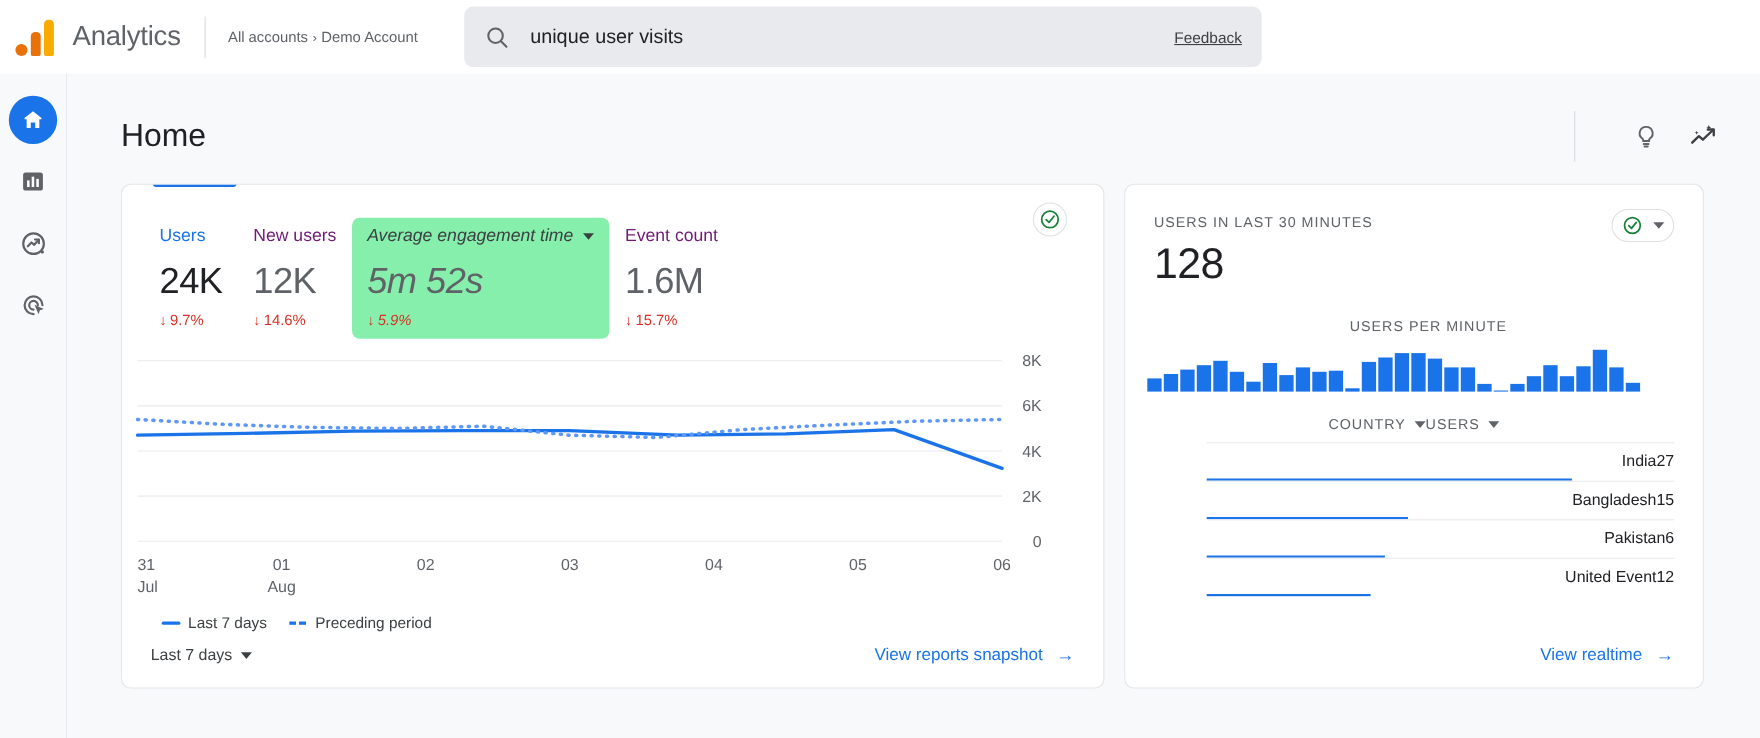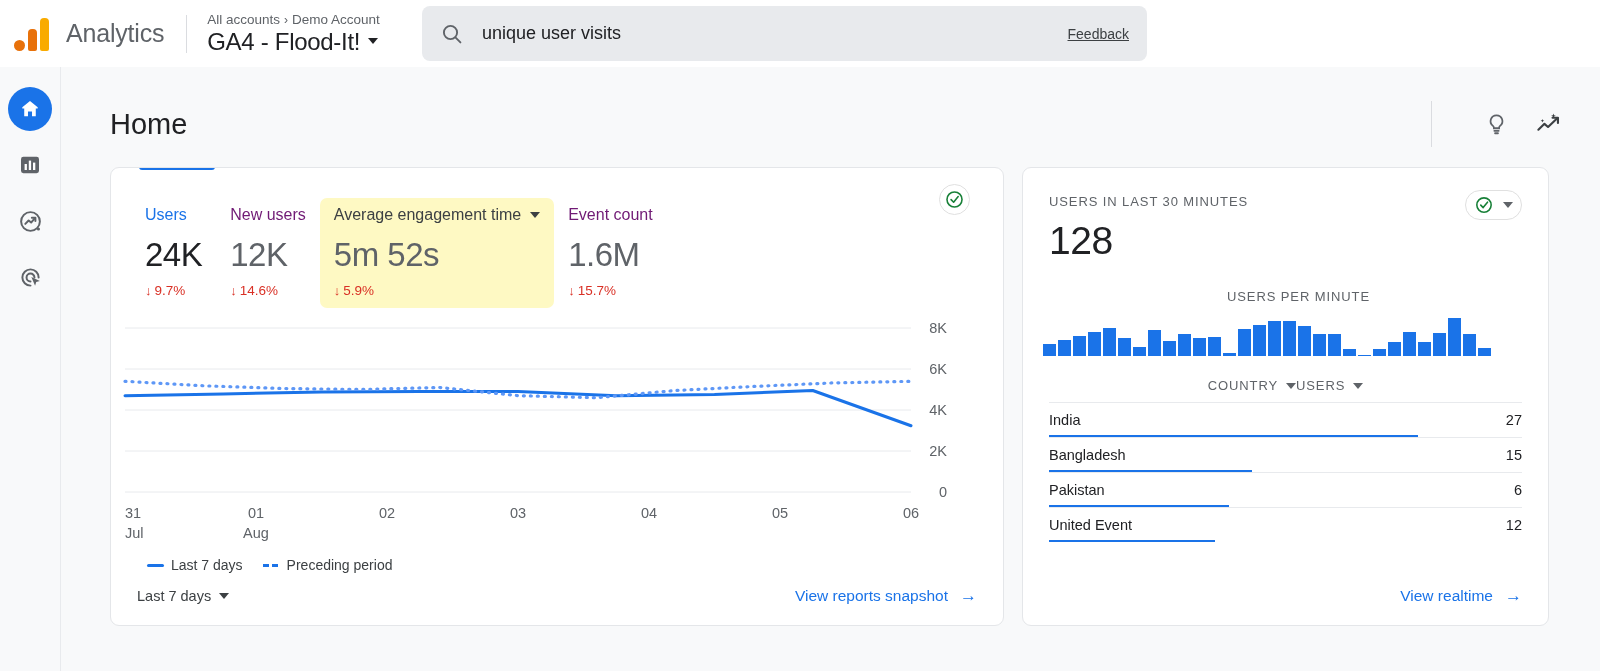--- a/index.html
+++ b/index.html
@@ -95,21 +95,21 @@
   .card-right { width: 527px; height: 459px; }
 
   
   .tab-indicator {
     position: absolute; top: -3px; left: 28px;
     width: 76px; height: 5px; background: #1a73e8; border-radius: 0 0 3px 3px;
   }
   .metrics { display: flex; padding: 30px 0 0 0; position: relative; }
   .metric { padding: 8px 14px 10px 14px; cursor: pointer; }
   .metric.m0 { margin-left: 20px; }
-  .metric.sel { background: #fef9c3; border-radius: 7px; }
+  .metric.sel { background: #86efac; border-radius: 7px; font-style: italic; }
   .metric-label { font-size: 16px; color: #701a75; display: flex; align-items: center; }
   .metric.sel .metric-label, .metric.first .metric-label { color: #1a73e8; }
   .metric.sel .metric-label { color: #3c4043; }
   .caret-sm {
     display:inline-block; width:0; height:0; margin-left: 9px;
     border-left:5px solid transparent; border-right:5px solid transparent;
     border-top:6px solid #3c4043;
   }
   .metric-value { font-size: 33px; color: #202124; margin-top: 12px; letter-spacing: -0.5px; }
   .metric.sel .metric-value, .metric.dim .metric-value { color: #5f6368; }
@@ -165,45 +165,41 @@
   .bars {
     display: flex; align-items: flex-end; gap: 2px;
     height: 38px; margin: 14px 0 0 20px; width: 448px;
   }
   .bar { flex: 1; background: #1a73e8; }
 
   .ctable { margin: 12px 0 0 0; padding: 0 26px 0 26px; }
   .ct-head { display: flex; justify-content: center; padding: 10px 0 9px 0; }
   .ct-h { font-size: 13px; letter-spacing: 0.9px; color: #5f6368; display:flex; align-items:center; cursor:pointer;}
   .ct-h .caret-tiny { margin-left: 8px; }
-  .ct-row { position: relative; border-top: 1px solid #e8eaed; padding: 9px 0 9px 0; display:flex; justify-content:space-between; }
+  .ct-row { position: relative; border-top: 1px solid #e8eaed; padding: 9px 0 9px 0; display:flex; justify-content:flex-end;margin-left:48px; }
   .ct-name { font-size: 14.5px; color: #202124; }
   .ct-val { font-size: 14.5px; color: #202124; }
   .ct-bar { position: absolute; bottom: 0; left: 0; height: 2.5px; background: #1a73e8; }
 </style>
 </head>
 <body>
 
 <div class="topbar">
   <div class="ga-logo">
     <div style="display:flex;flex-direction:column;align-items:center;justify-content:flex-end;height:34px;">
       <div class="dot"></div>
     </div>
     <div class="b b2" style="margin-left:3px;"></div>
     <div class="b b3"></div>
   </div>
   <div class="brand-name">Analytics</div>
   <div class="vdiv"></div>
   <div class="acct">
     <div class="acct-crumb">
       <span>All accounts</span><span class="sep">›</span><span>Demo Account</span>
-    </div>
-    <div class="acct-name">
-      <span>GA4 - Flood-It!</span>
-      <span class="caret-dn"></span>
     </div>
   </div>
 
   <div class="searchbar">
     <svg width="24" height="24" viewBox="0 0 24 24">
       <circle cx="10.5" cy="10.5" r="6.6" fill="none" stroke="#5f6368" stroke-width="1.9"></circle>
       <line x1="15.4" y1="15.4" x2="20.4" y2="20.4" stroke="#5f6368" stroke-width="1.9" stroke-linecap="round"></line>
     </svg>
     <input class="search-input-txt" value="unique user visits" style="">
     <span class="feedback-link">Feedback</span>

